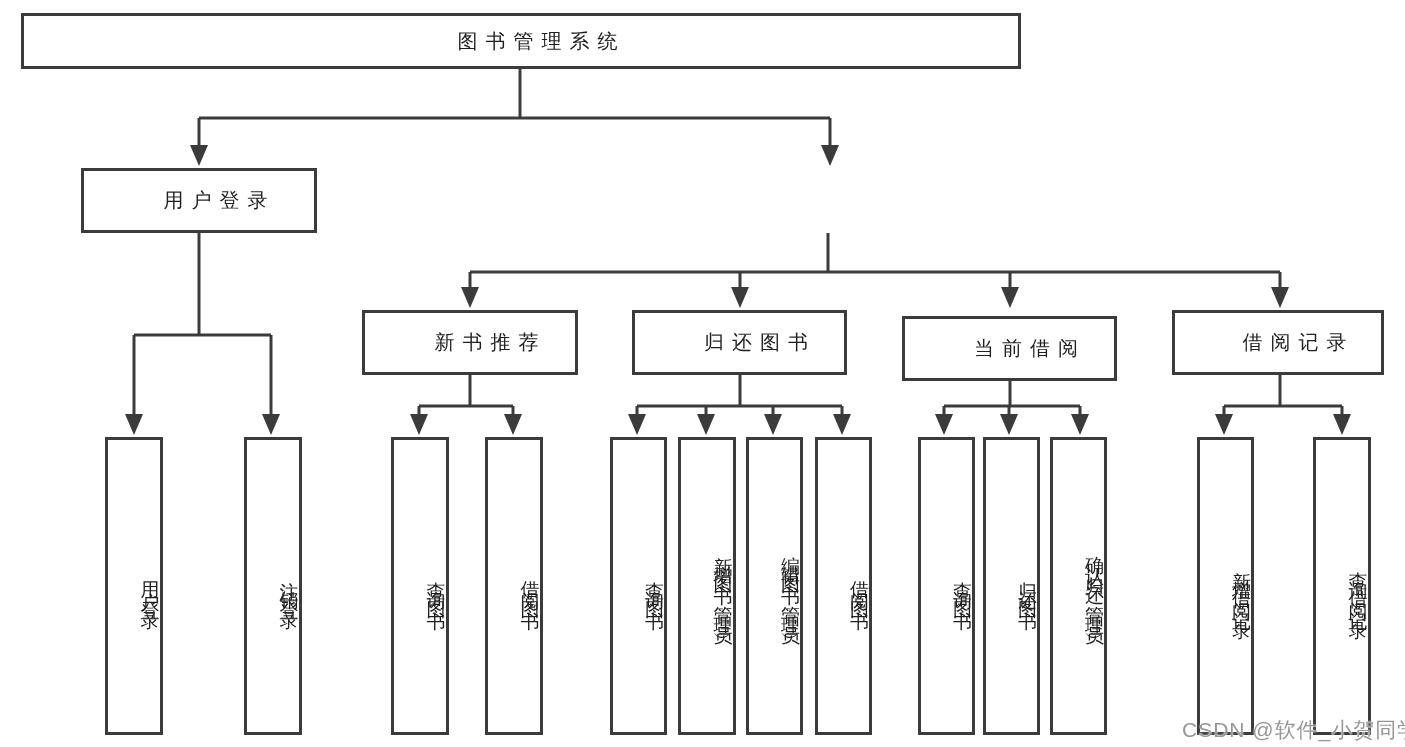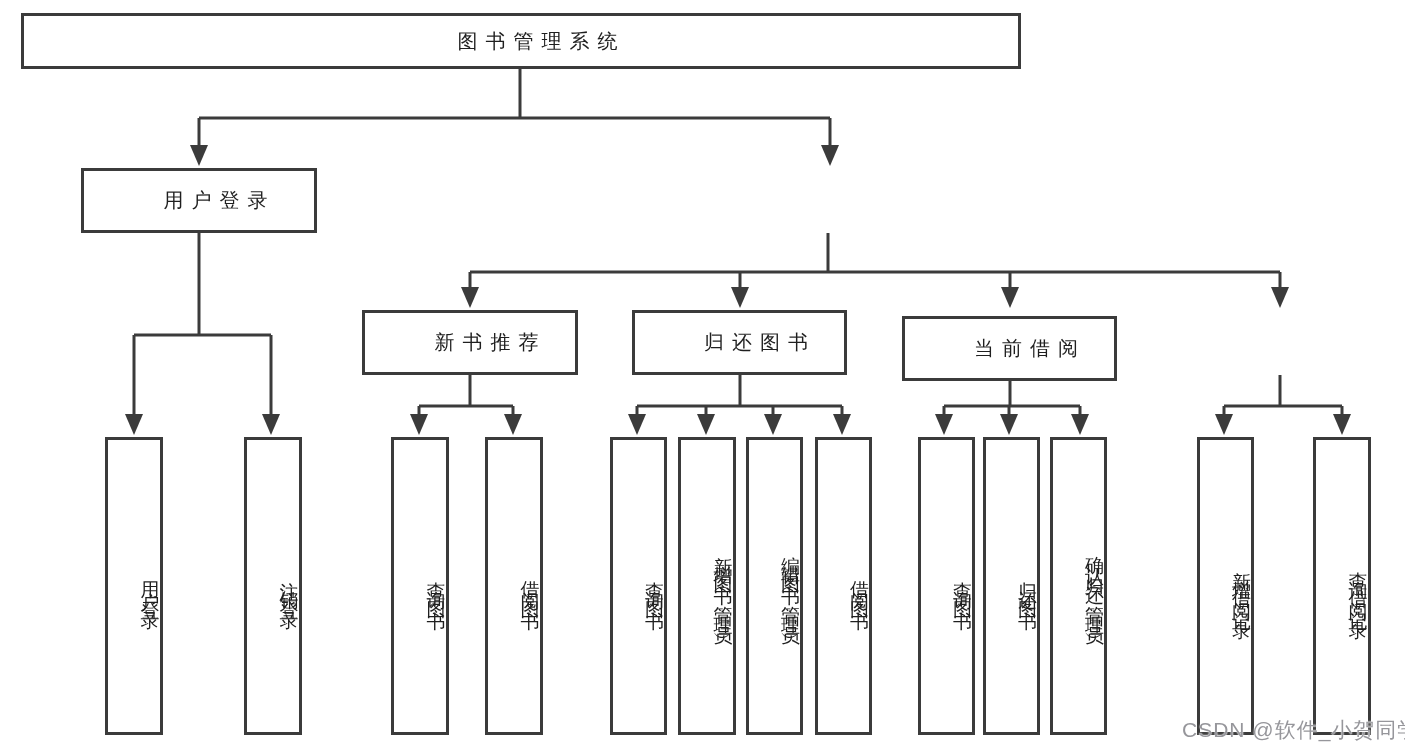--- a/index.html
+++ b/index.html
@@ -135,20 +135,23 @@
 
   <div class="box hbox" style="left:362px; top:310px; width:216px; height:65px;">
     <span>新书推荐</span>
   </div>
   <div class="box hbox" style="left:632px; top:310px; width:215px; height:65px;">
     <span>归还图书</span>
   </div>
   <div class="box hbox" style="left:902px; top:308px; width:215px; height:65px;margin-top:8px;">
     <span>当前借阅</span>
   </div>
+  <div class="box hbox" style="left:1172px; top:310px; width:212px; height:65px;">
+    <span>借阅记录</span>
+  </div>
 
   <div class="box vbox" style="left:105px; top:437px; width:58px; height:298px;">
     <span>用户登录</span>
   </div>
   <div class="box vbox" style="left:244px; top:437px; width:58px; height:298px;">
     <span>注销登录</span>
   </div>
 
   <div class="box vbox" style="left:391px; top:437px; width:58px; height:298px;">
     <span>查询图书</span>

